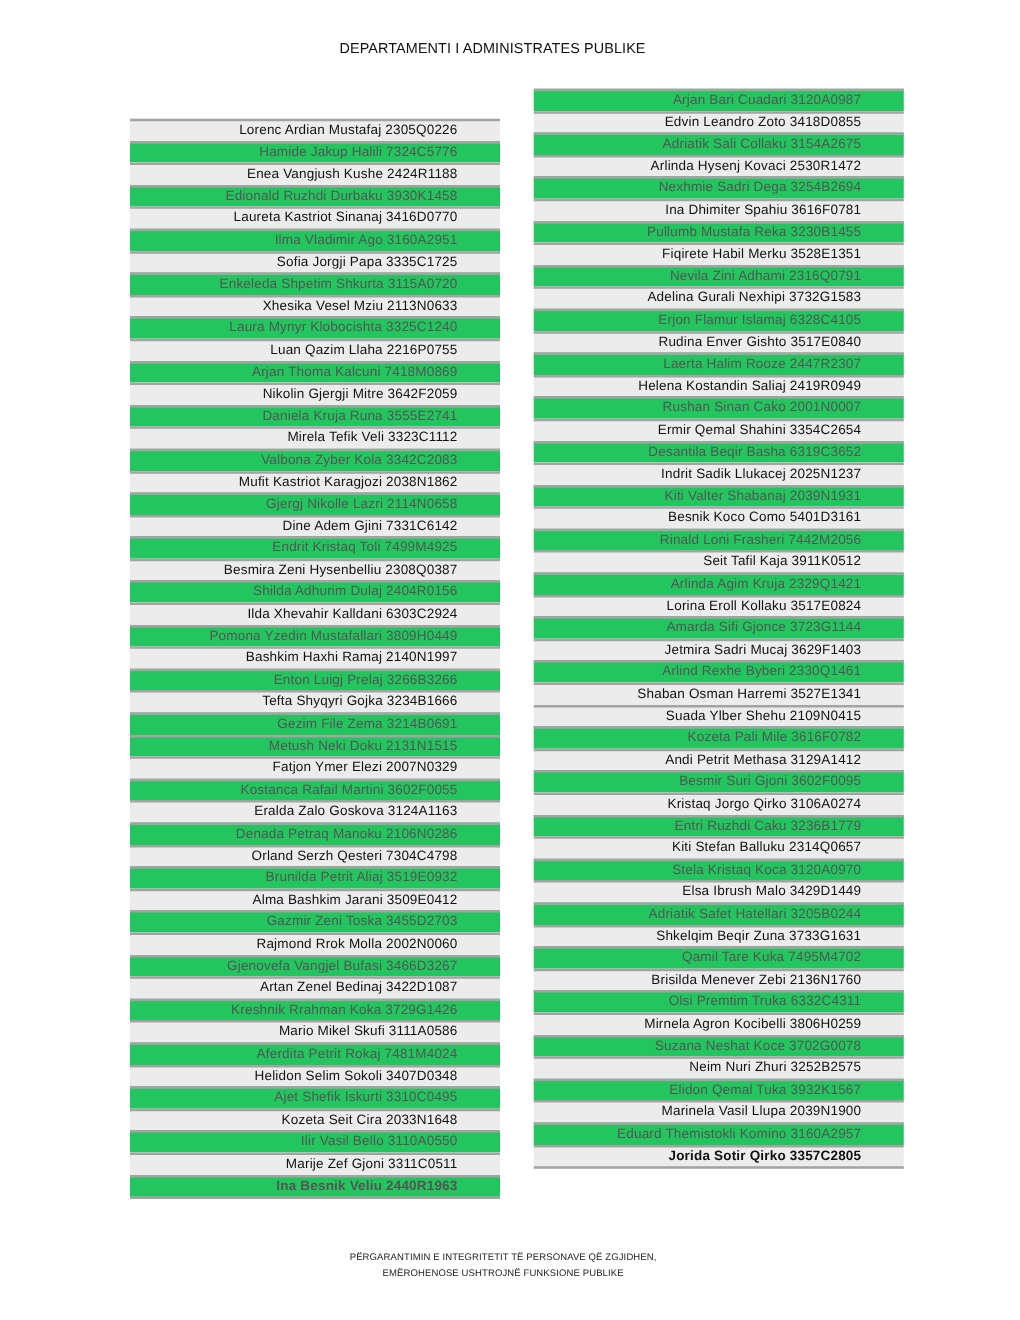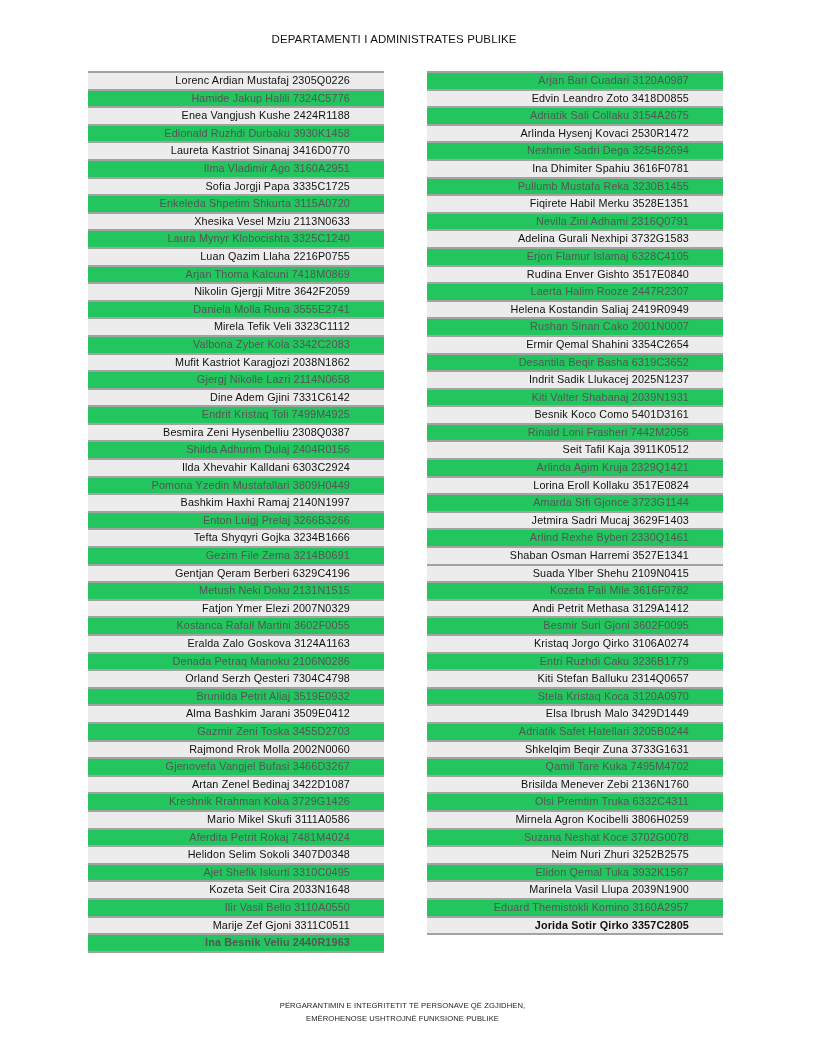--- a/index.html
+++ b/index.html
@@ -23,21 +23,21 @@
       text-align: center;
       font-size: 11.5px;
       letter-spacing: 0.1px;
       color: #111;
     }
     .column {
       position: absolute;
       top: 71px;
       width: 296px;
     }
-    .col-left { left: 88px; }
+    .col-left { left: 104px; margin-top: 24px; }
     .col-right { left: 427px; }
     .row {
       height: 17.6px;
       box-sizing: border-box;
       border-top: 2px solid #a3a3a3;
       text-align: right;
       padding-right: 34px;
       font-size: 10.8px;
       line-height: 15.6px;
       white-space: nowrap;
@@ -82,36 +82,35 @@
     <div class="row plain">Edionald Ruzhdi Durbaku 3930K1458</div>
     <div class="row shaded">Laureta Kastriot Sinanaj 3416D0770</div>
     <div class="row plain">Ilma Vladimir Ago 3160A2951</div>
     <div class="row shaded">Sofia Jorgji Papa 3335C1725</div>
     <div class="row plain">Enkeleda Shpetim Shkurta 3115A0720</div>
     <div class="row shaded">Xhesika Vesel Mziu 2113N0633</div>
     <div class="row plain">Laura Mynyr Klobocishta 3325C1240</div>
     <div class="row shaded">Luan Qazim Llaha 2216P0755</div>
     <div class="row plain">Arjan Thoma Kalcuni 7418M0869</div>
     <div class="row shaded">Nikolin Gjergji Mitre 3642F2059</div>
-    <div class="row plain">Daniela Molla Runa 3555E2741</div>
+    <div class="row plain">Daniela Kruja Runa 3555E2741</div>
     <div class="row shaded">Mirela Tefik Veli 3323C1112</div>
     <div class="row plain">Valbona Zyber Kola 3342C2083</div>
     <div class="row shaded">Mufit Kastriot Karagjozi 2038N1862</div>
     <div class="row plain">Gjergj Nikolle Lazri 2114N0658</div>
     <div class="row shaded">Dine Adem Gjini 7331C6142</div>
     <div class="row plain">Endrit Kristaq Toli 7499M4925</div>
     <div class="row shaded">Besmira Zeni Hysenbelliu 2308Q0387</div>
     <div class="row plain">Shilda Adhurim Dulaj 2404R0156</div>
     <div class="row shaded">Ilda Xhevahir Kalldani 6303C2924</div>
     <div class="row plain">Pomona Yzedin Mustafallari 3809H0449</div>
     <div class="row shaded">Bashkim Haxhi Ramaj 2140N1997</div>
     <div class="row plain">Enton Luigj Prelaj 3266B3266</div>
     <div class="row shaded">Tefta Shyqyri Gojka 3234B1666</div>
     <div class="row plain">Gezim File Zema 3214B0691</div>
-    <div class="row shaded">Gentjan Qeram Berberi 6329C4196</div>
     <div class="row plain">Metush Neki Doku 2131N1515</div>
     <div class="row shaded">Fatjon Ymer Elezi 2007N0329</div>
     <div class="row plain">Kostanca Rafail Martini 3602F0055</div>
     <div class="row shaded">Eralda Zalo Goskova 3124A1163</div>
     <div class="row plain">Denada Petraq Manoku 2106N0286</div>
     <div class="row shaded">Orland Serzh Qesteri 7304C4798</div>
     <div class="row plain">Brunilda Petrit Aliaj 3519E0932</div>
     <div class="row shaded">Alma Bashkim Jarani 3509E0412</div>
     <div class="row plain">Gazmir Zeni Toska 3455D2703</div>
     <div class="row shaded">Rajmond Rrok Molla 2002N0060</div>

